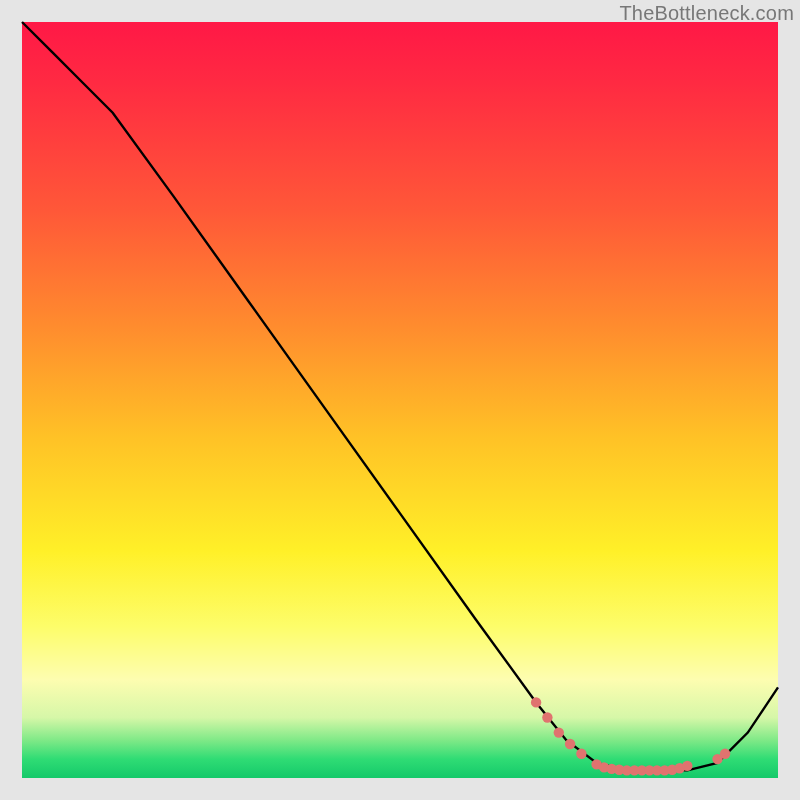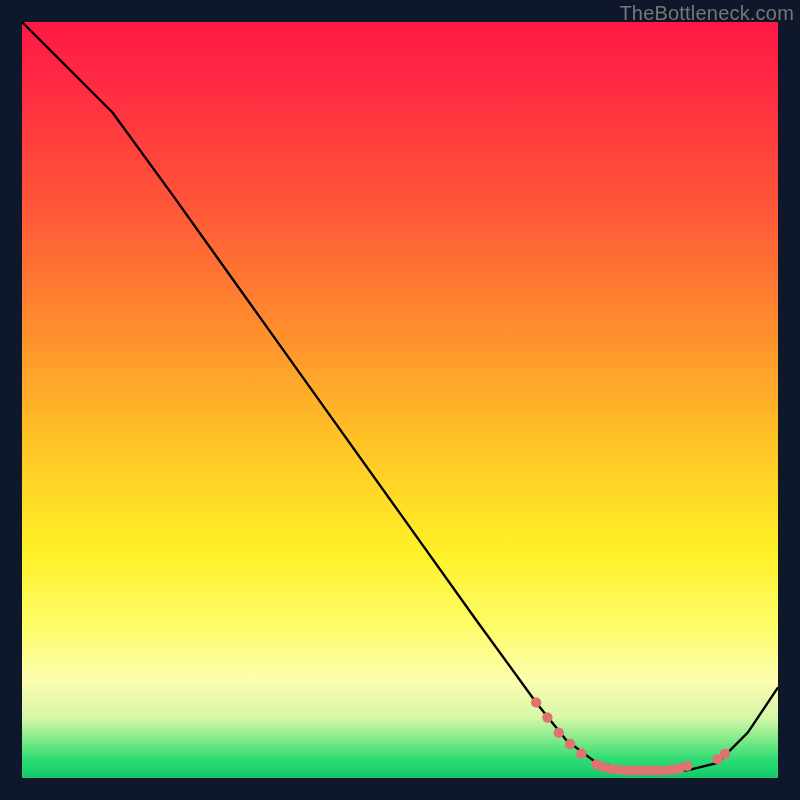--- a/index.html
+++ b/index.html
@@ -8,21 +8,21 @@
     width: 800px;
     height: 800px;
     background: #000;
     overflow: hidden;
     font-family: Arial, Helvetica, sans-serif;
   }
   .frame {
     position: relative;
     width: 800px;
     height: 800px;
-    background: #0f172a;
+    background: #e5e5e5;
   }
   .plot {
     position: absolute;
     left: 22px;
     top: 22px;
     width: 756px;
     height: 756px;
     
     background: linear-gradient(
       to bottom,

